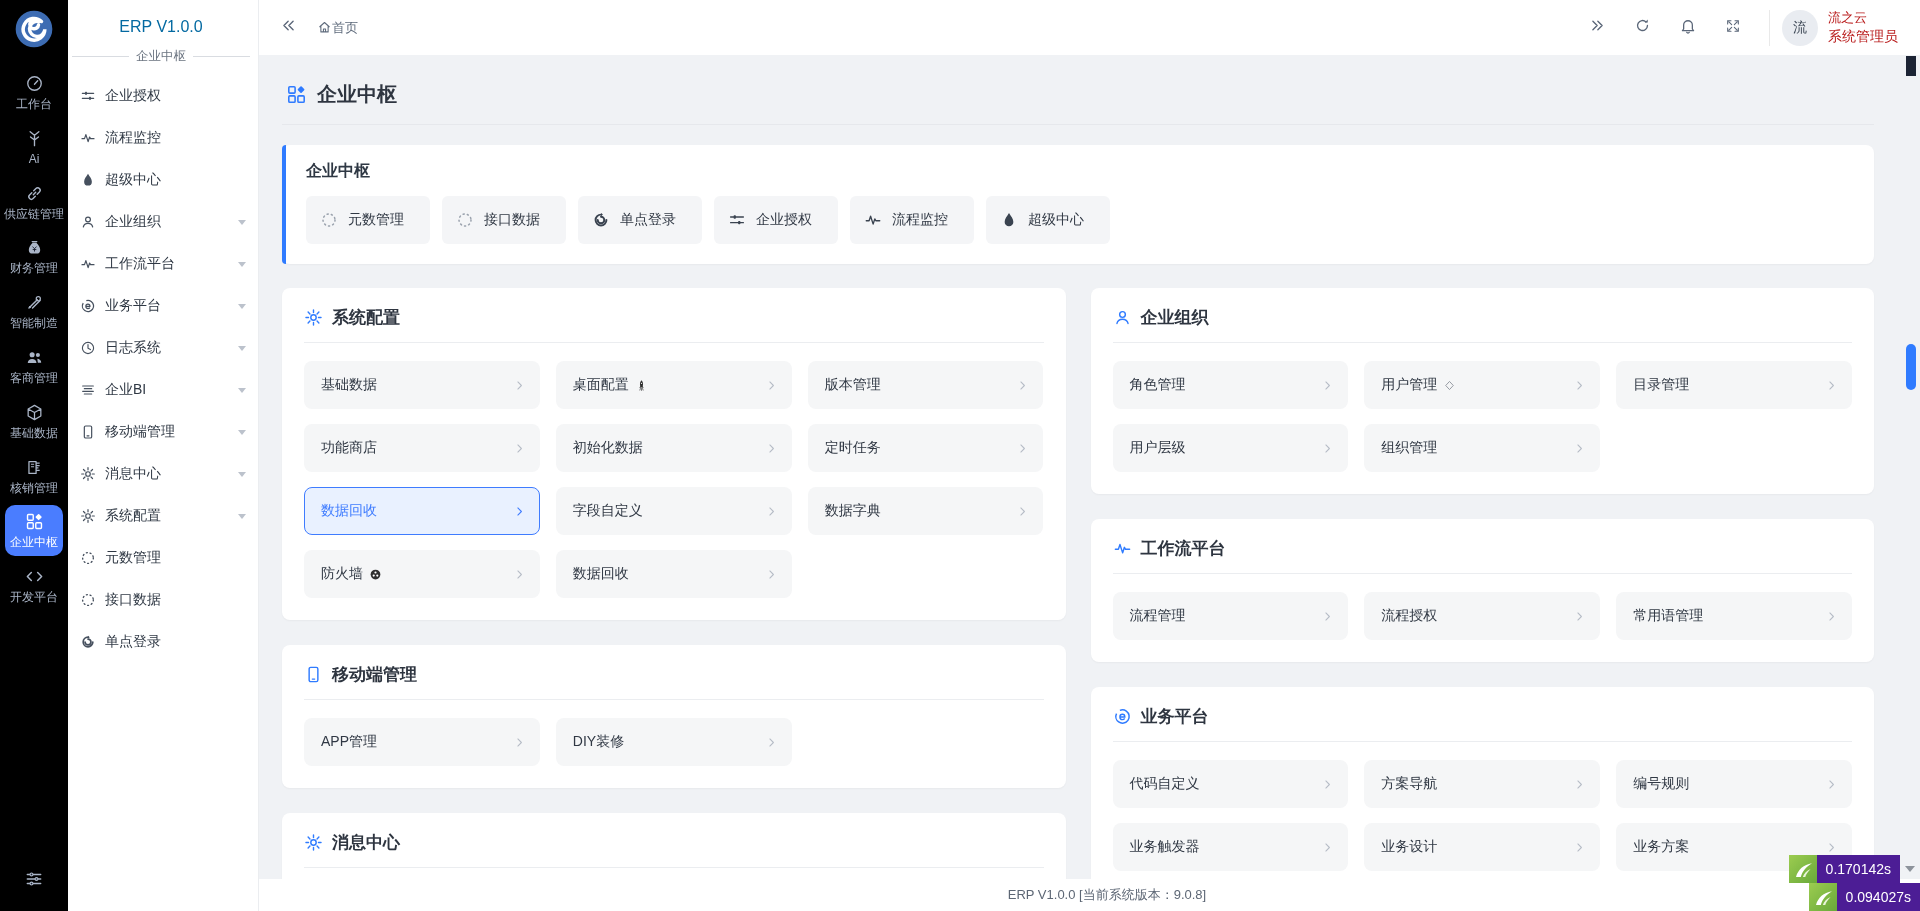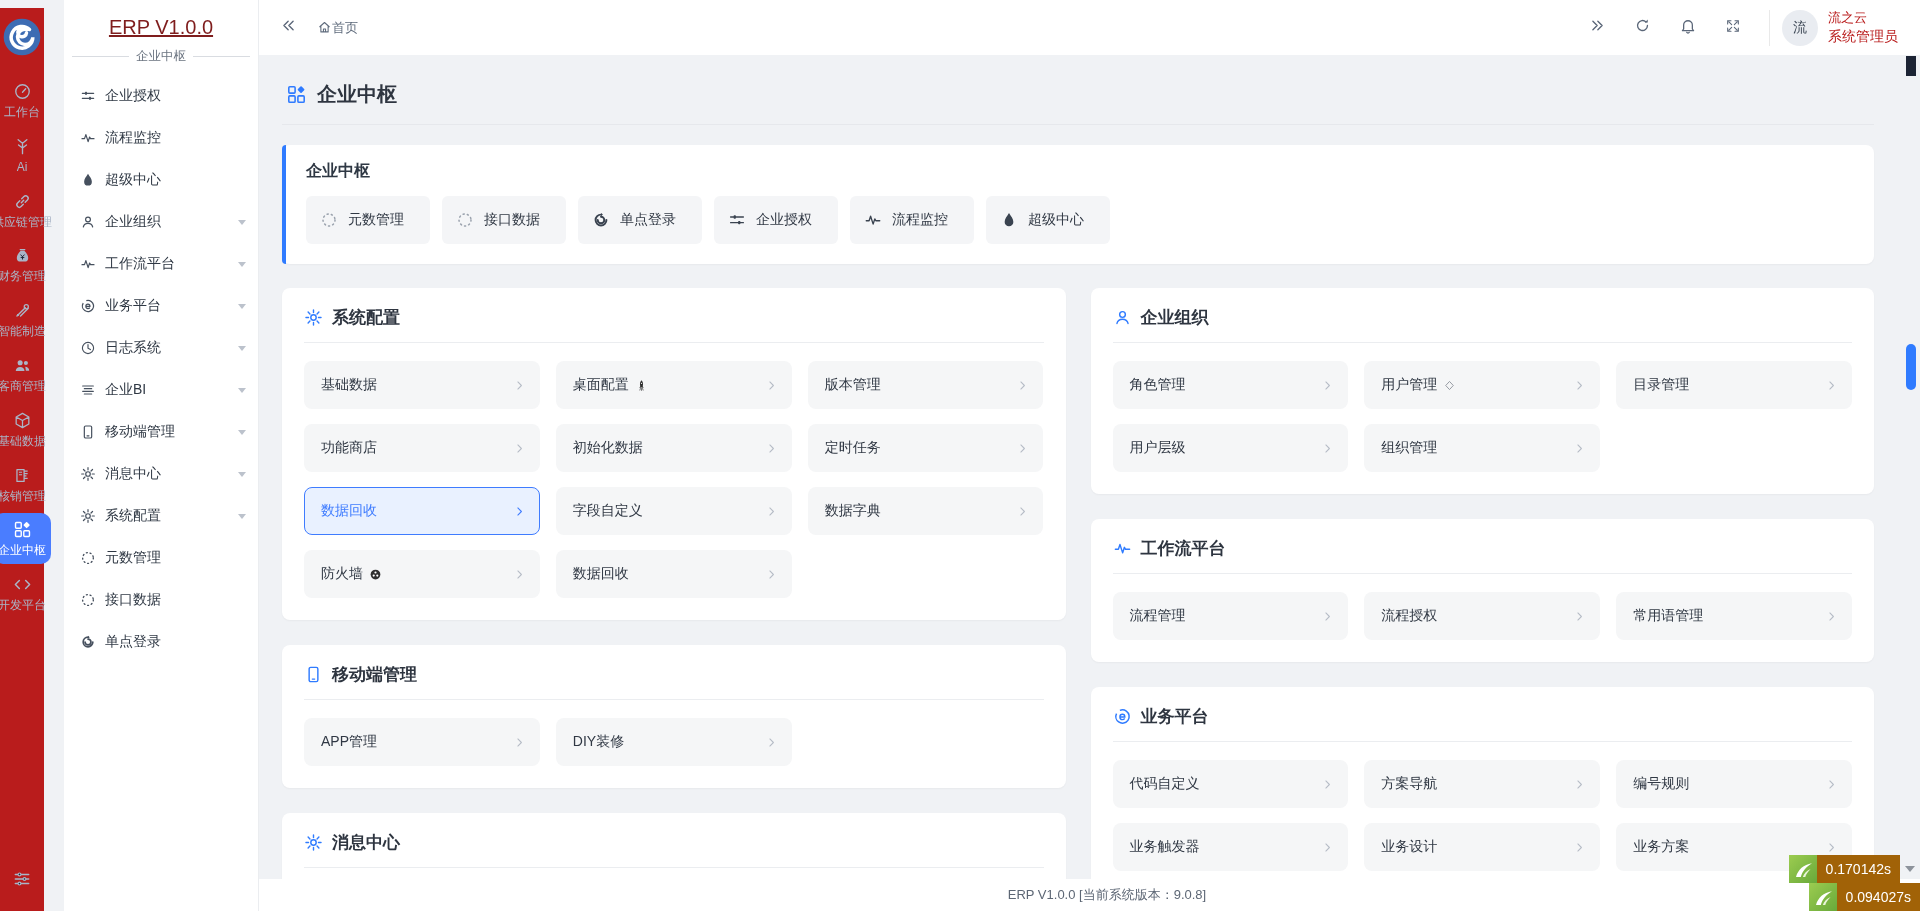--- a/index.html
+++ b/index.html
@@ -1,34 +1,34 @@
 <!DOCTYPE html>
 <html><head>
 <meta charset="utf-8">
 <style>
   html,body{margin:0;padding:0;width:1920px;height:911px;overflow:hidden;
     font-family:"Liberation Sans","DejaVu Sans",sans-serif;background:#f0f2f5;color:#303844;}
   .ic{display:inline-flex;align-items:center;justify-content:center;line-height:0;}
   .ic svg{display:block;}
 
   
-  .rail{position:fixed;left:0;top:8px;bottom:0;width:44px;background:#b91c1c;z-index:30;
+  .rail{position:fixed;left:0;top:0;bottom:0;width:68px;background:#000000;z-index:30;
     display:flex;flex-direction:column;align-items:center;}
   .rail-logo{margin:9px 0 12px;}
   .rail-items{display:flex;flex-direction:column;align-items:center;width:100%;}
   .rail-item{width:58px;padding:7px 0 6px;margin:2px 0;display:flex;flex-direction:column;align-items:center;gap:5px;
     color:#aab5c7;border-radius:10px;cursor:pointer;}
   .rail-item.active{background:#4a7dff;color:#fff;}
   .rail-label{font-size:12px;line-height:1.15;text-align:center;white-space:nowrap;}
   .rail-bottom{margin-top:auto;margin-bottom:18px;color:#aab5c7;cursor:pointer;}
 
   
   .sidebar{position:fixed;left:64px;top:0;bottom:0;width:194px;background:#fff;border-right:1px solid #ebedf0;z-index:20;}
   .sidebar-title{height:38px;margin-top:8px;display:flex;align-items:center;justify-content:center;
-    font-size:20px;color:#7f1d1d;text-decoration:underline;}
+    font-size:16px;color:#0369a1;}
   .sidebar-divider{display:flex;align-items:center;gap:7px;color:#6b7480;font-size:12.5px;padding:0 8px;margin:2px 0 10px;}
   .sidebar-divider .line{flex:1;height:1px;background:#d9dce1;}
   .menu-item{height:42px;display:flex;align-items:center;gap:9px;padding:0 12px 0 16px;
     font-size:14px;color:#2f3844;cursor:pointer;}
   .menu-item .ic{color:#46505e;}
   .menu-caret{margin-left:auto;width:0;height:0;border-left:4.5px solid transparent;border-right:4.5px solid transparent;
     border-top:5.5px solid #bcc2cc;}
 
   
   .main{margin-left:258px;height:100%;display:flex;flex-direction:column;}
@@ -78,21 +78,21 @@
   
   .scrollbar{position:fixed;right:4px;top:56px;bottom:0;width:10px;z-index:40;}
   .scroll-top{width:10px;height:20px;background:#1c2434;}
   .scroll-thumb{position:absolute;left:0;top:288px;width:10px;height:46px;background:#2f7bff;border-radius:5px;cursor:pointer;}
 
   
   .debugbar{position:fixed;right:0;bottom:0;z-index:50;display:flex;flex-direction:column;align-items:flex-end;}
   .debug-row{display:flex;align-items:center;height:28px;}
   .debug-leaf{width:28px;height:28px;background:linear-gradient(135deg,#9ccc50,#68a93a);
     display:flex;align-items:center;justify-content:center;cursor:pointer;}
-  .debug-time{background:#a16207;color:#fff;height:28px;display:flex;align-items:center;padding:0 9px;font-size:14px;}
+  .debug-time{background:#4c1d95;color:#fff;height:28px;display:flex;align-items:center;padding:0 9px;font-size:14px;}
   .debug-caret{width:0;height:0;border-left:5px solid transparent;border-right:5px solid transparent;
     border-top:6px solid #8d939b;margin:0 5px;}
 </style>
 </head>
 <body>
 
 <div class="rail">
   <div class="rail-logo"><svg width="40" height="40" viewBox="0 0 24 24">
         <circle cx="12" cy="12" r="11" fill="#3d6cb3"></circle>
         <path d="M16.5 7.5a6.5 6.5 0 1 0 2 4.7 4.6 4.6 0 1 1-4.7-4.9 2.6 2.6 0 1 0 .9 2.2" fill="none" stroke="#fff" stroke-width="2.1" stroke-linecap="round"></path>

